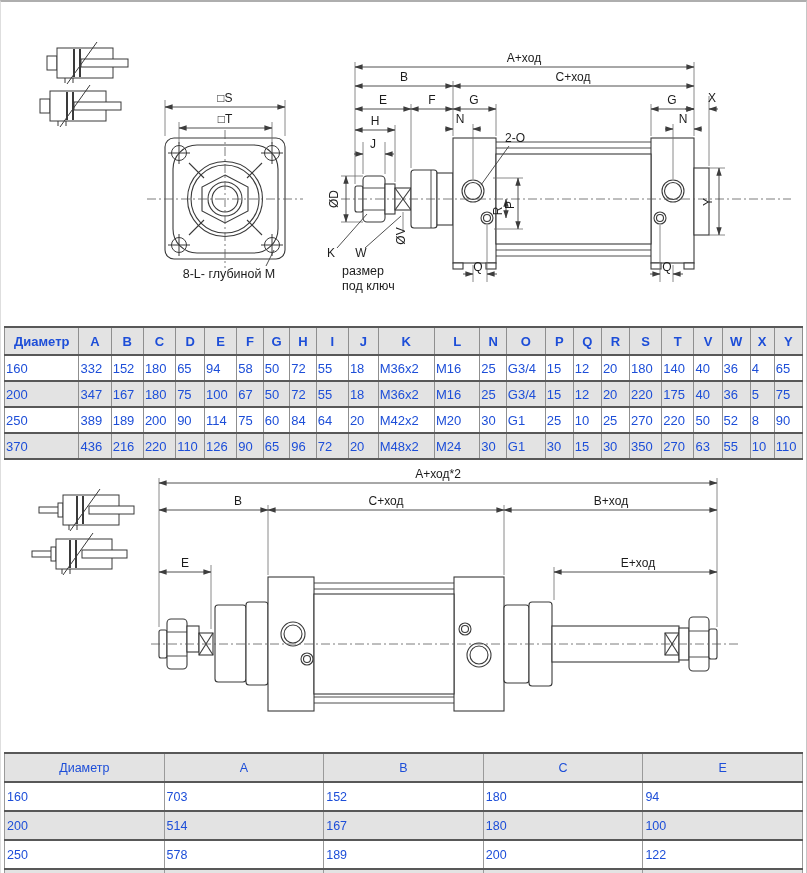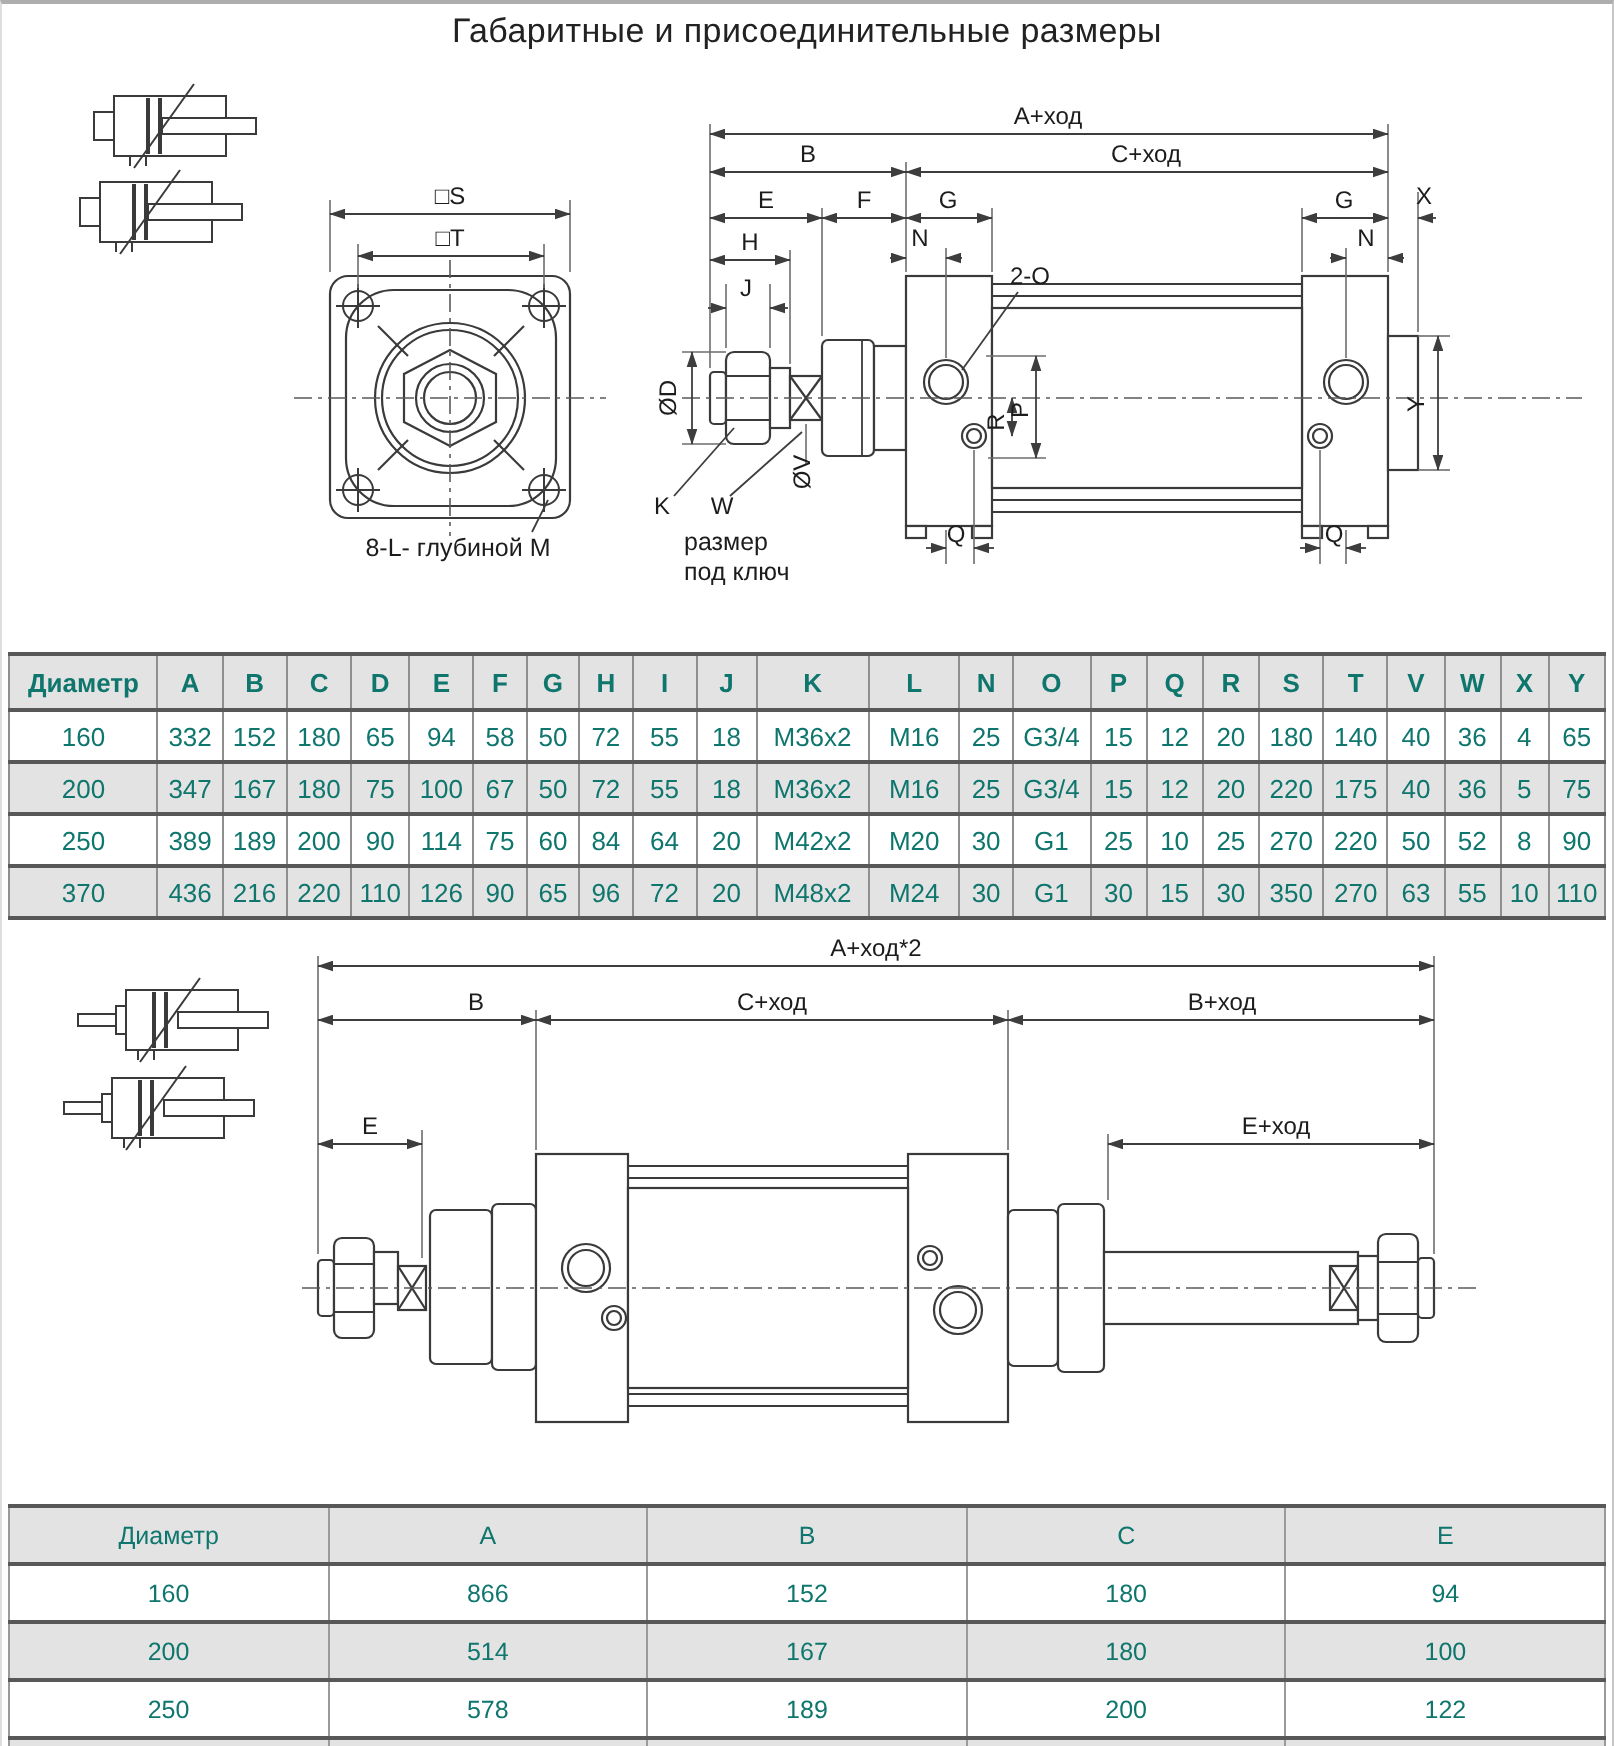--- a/index.html
+++ b/index.html
@@ -10,21 +10,21 @@
     font-family:"Liberation Sans",sans-serif;color:#1c1c1c;overflow:hidden;
   }
   .title{
     position:absolute;top:4px;left:0;width:100%;text-align:center;
     font-size:17px;font-weight:500;color:#222;letter-spacing:.2px;
   }
   svg text{font-family:"Liberation Sans",sans-serif;fill:#1c1c1c;}
   .dimtxt{font-size:12px;}
   .notetxt{font-size:12.5px;}
   
-  table{border-collapse:collapse;table-layout:fixed;text-align:center;color:#0f766e;padding-left:37px;}
+  table{border-collapse:collapse;table-layout:fixed;color:#1d4ed8;padding-left:37px;}
   .tbl1{position:absolute;top:324px;left:3px;width:799px;font-size:13px;}
   .tbl2{position:absolute;top:750px;left:3px;width:799px;font-size:12.5px;}
   .tbl1 th,.tbl1 td{
     border-left:1px solid #8f8f8f;border-right:1px solid #8f8f8f;
     border-top:2px solid #585858;border-bottom:2px solid #585858;
     padding:2px 1px;height:20px;font-weight:normal;overflow:hidden;
   }
   .tbl1 th{background:#e3e3e3;font-weight:bold;height:22px;}
   .tbl2 th,.tbl2 td{
     border-left:1px solid #9a9a9a;border-right:1px solid #9a9a9a;
@@ -33,21 +33,20 @@
   }
   .tbl2 th{background:#e3e3e3;font-weight:normal;}
   tr[data-shade="g"] td{background:#e3e3e3;}
   tr[data-shade="w"] td{background:#ffffff;margin-top:44px;}
 </style>
 </head>
 <body>
 
 <div class="page">
 
-  <div class="title">Габаритные и присоединительные размеры</div>
 
   <svg style="position:absolute;top:36px;left:0;" width="805" height="274" viewBox="0 0 805 274">
     <defs>
       <marker id="ae" markerWidth="9" markerHeight="7" refX="8.5" refY="3" orient="auto">
         <path d="M0,0 L9,3 L0,6 Z" fill="#3d3d3d"></path>
       </marker>
       <marker id="ab" markerWidth="9" markerHeight="7" refX="0.5" refY="3" orient="auto">
         <path d="M9,0 L0,3 L9,6 Z" fill="#3d3d3d"></path>
       </marker>
 
@@ -508,21 +507,21 @@
           <th>Диаметр</th>
           <th>A</th>
           <th>B</th>
           <th>C</th>
           <th>E</th>
         </tr>
       </thead>
     <tbody>
         <tr data-shade="w">
           <td>160</td>
-          <td>866</td>
+          <td>703</td>
           <td>152</td>
           <td>180</td>
           <td>94</td>
         </tr>
         <tr data-shade="g">
           <td>200</td>
           <td>514</td>
           <td>167</td>
           <td>180</td>
           <td>100</td>

